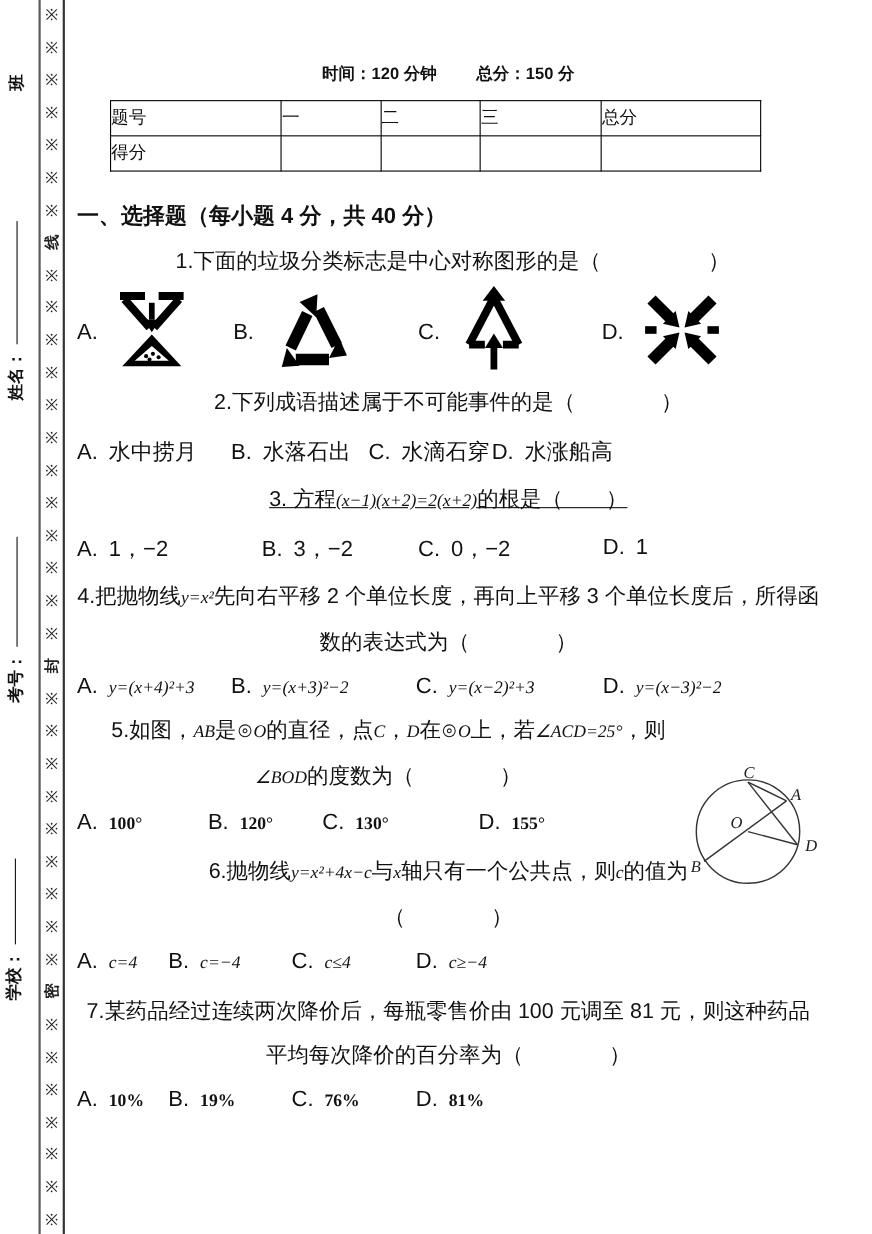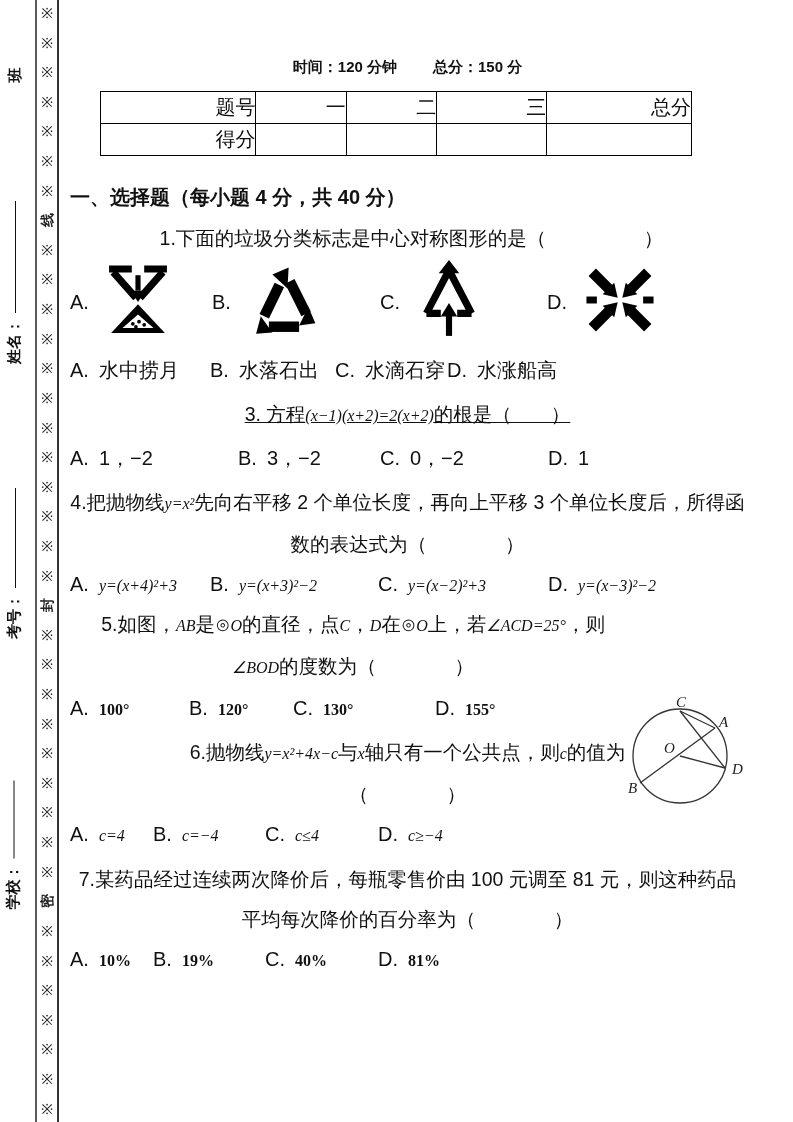--- a/index.html
+++ b/index.html
@@ -16,21 +16,21 @@
   .seal-col span.seal-char{transform:rotate(-90deg);font-weight:700;font-size:14px;}
   .side-label{position:absolute;transform:rotate(-90deg);display:flex;align-items:center;
               font-size:15px;font-weight:700;color:#111;white-space:nowrap;}
   .blank-line{display:inline-block;height:2px;border-bottom:1.6px solid #111;margin-left:6px;}
   
   .content{position:absolute;left:60px;top:0;width:733px;box-sizing:border-box;
            padding:46px 48px 0 10px;}
   .title{text-align:center;font-size:30px;font-weight:700;letter-spacing:.5px;line-height:42px;}
   .info-row{display:flex;justify-content:center;gap:36px;margin-top:12px;font-size:15px;font-weight:700;}
   .score-table{margin:14px 0 0 30px;border-collapse:collapse;width:592px;table-layout:fixed;}
-  .score-table td{border:1.6px solid #000;height:31px;text-align:right;font-size:20px;padding:0;}
+  .score-table td{border:1.6px solid #000;height:31px;text-align:left;font-size:16px;padding:0;}
   .section-heading{margin-top:28px;font-size:20px;font-weight:600;line-height:26px;}
   .para{font-size:19.5px;line-height:40px;text-align:center;}
   .q1-text{margin-top:8px;padding-left:8px;}
   .m{font-family:"Liberation Serif",serif;font-style:italic;font-size:16px;}
   .icons-row{display:flex;align-items:center;height:88px;}
   .icon-opt{display:flex;align-items:center;}
   .icon-opt .icon-box{margin-left:18px;}
   .w142{width:142px;}.w168{width:168px;}.w167{width:167px;}
   .opts{display:flex;align-items:center;font-size:20px;height:40px;}
   .opt{display:flex;align-items:baseline;}
@@ -216,20 +216,21 @@
               <polygon points="28,34 15,37 25,47"></polygon>
               <polygon points="32,34 45,37 35,47"></polygon>
               <rect x="1" y="29" width="9" height="6"></rect>
               <rect x="50" y="29" width="9" height="6"></rect>
             </g>
           </svg>
         </span>
       </div>
     </div>
 
+    <div class="para">2.下列成语描述属于不可能事件的是（　　　　）</div>
     <div class="opts q2o" style="margin-top:4px;">
       <div class="opt">
           <span class="olabel">A.</span>
           <span class="oval sans">水中捞月</span>
         </div>
       <div class="opt">
           <span class="olabel">B.</span>
           <span class="oval sans">水落石出</span>
         </div>
       <div class="opt">
@@ -329,21 +330,21 @@
       <div class="opt">
           <span class="olabel">A.</span>
           <span class="oval num">10%</span>
         </div>
       <div class="opt">
           <span class="olabel">B.</span>
           <span class="oval num">19%</span>
         </div>
       <div class="opt">
           <span class="olabel">C.</span>
-          <span class="oval num">40%</span>
+          <span class="oval num">76%</span>
         </div>
       <div class="opt">
           <span class="olabel">D.</span>
           <span class="oval num">81%</span>
         </div>
     </div>
 
   </div>
 
   <div class="figure">

